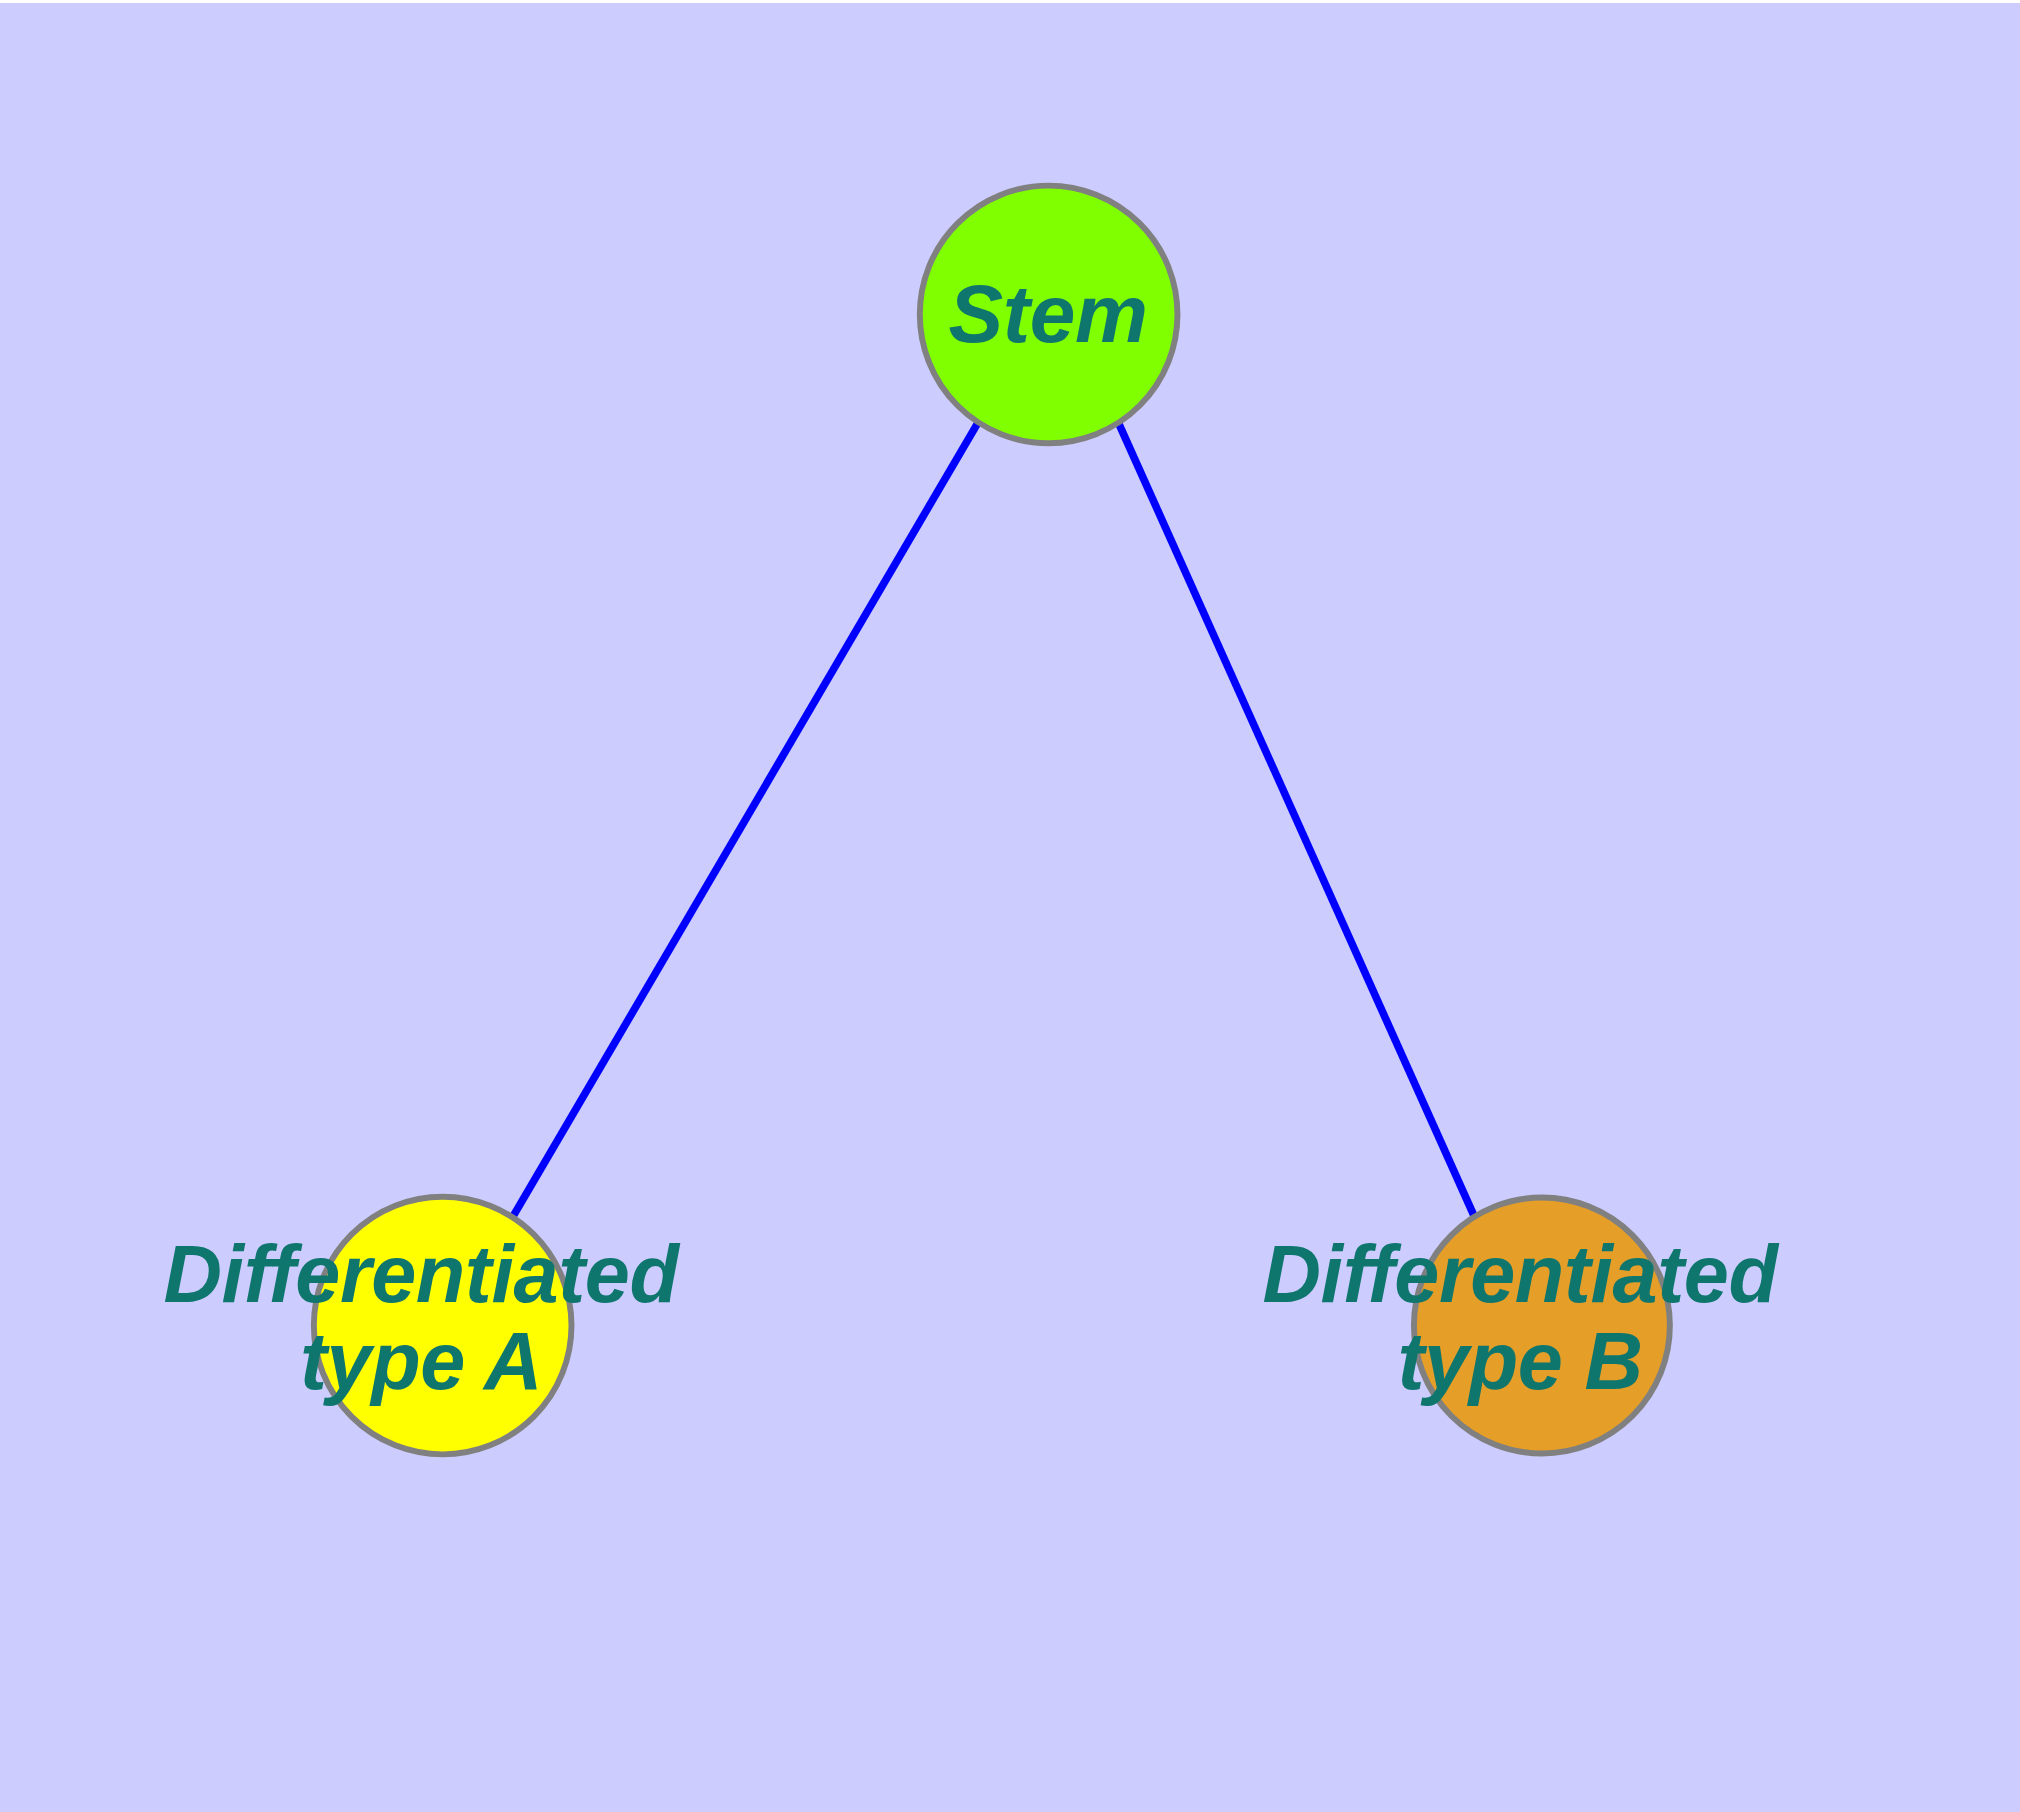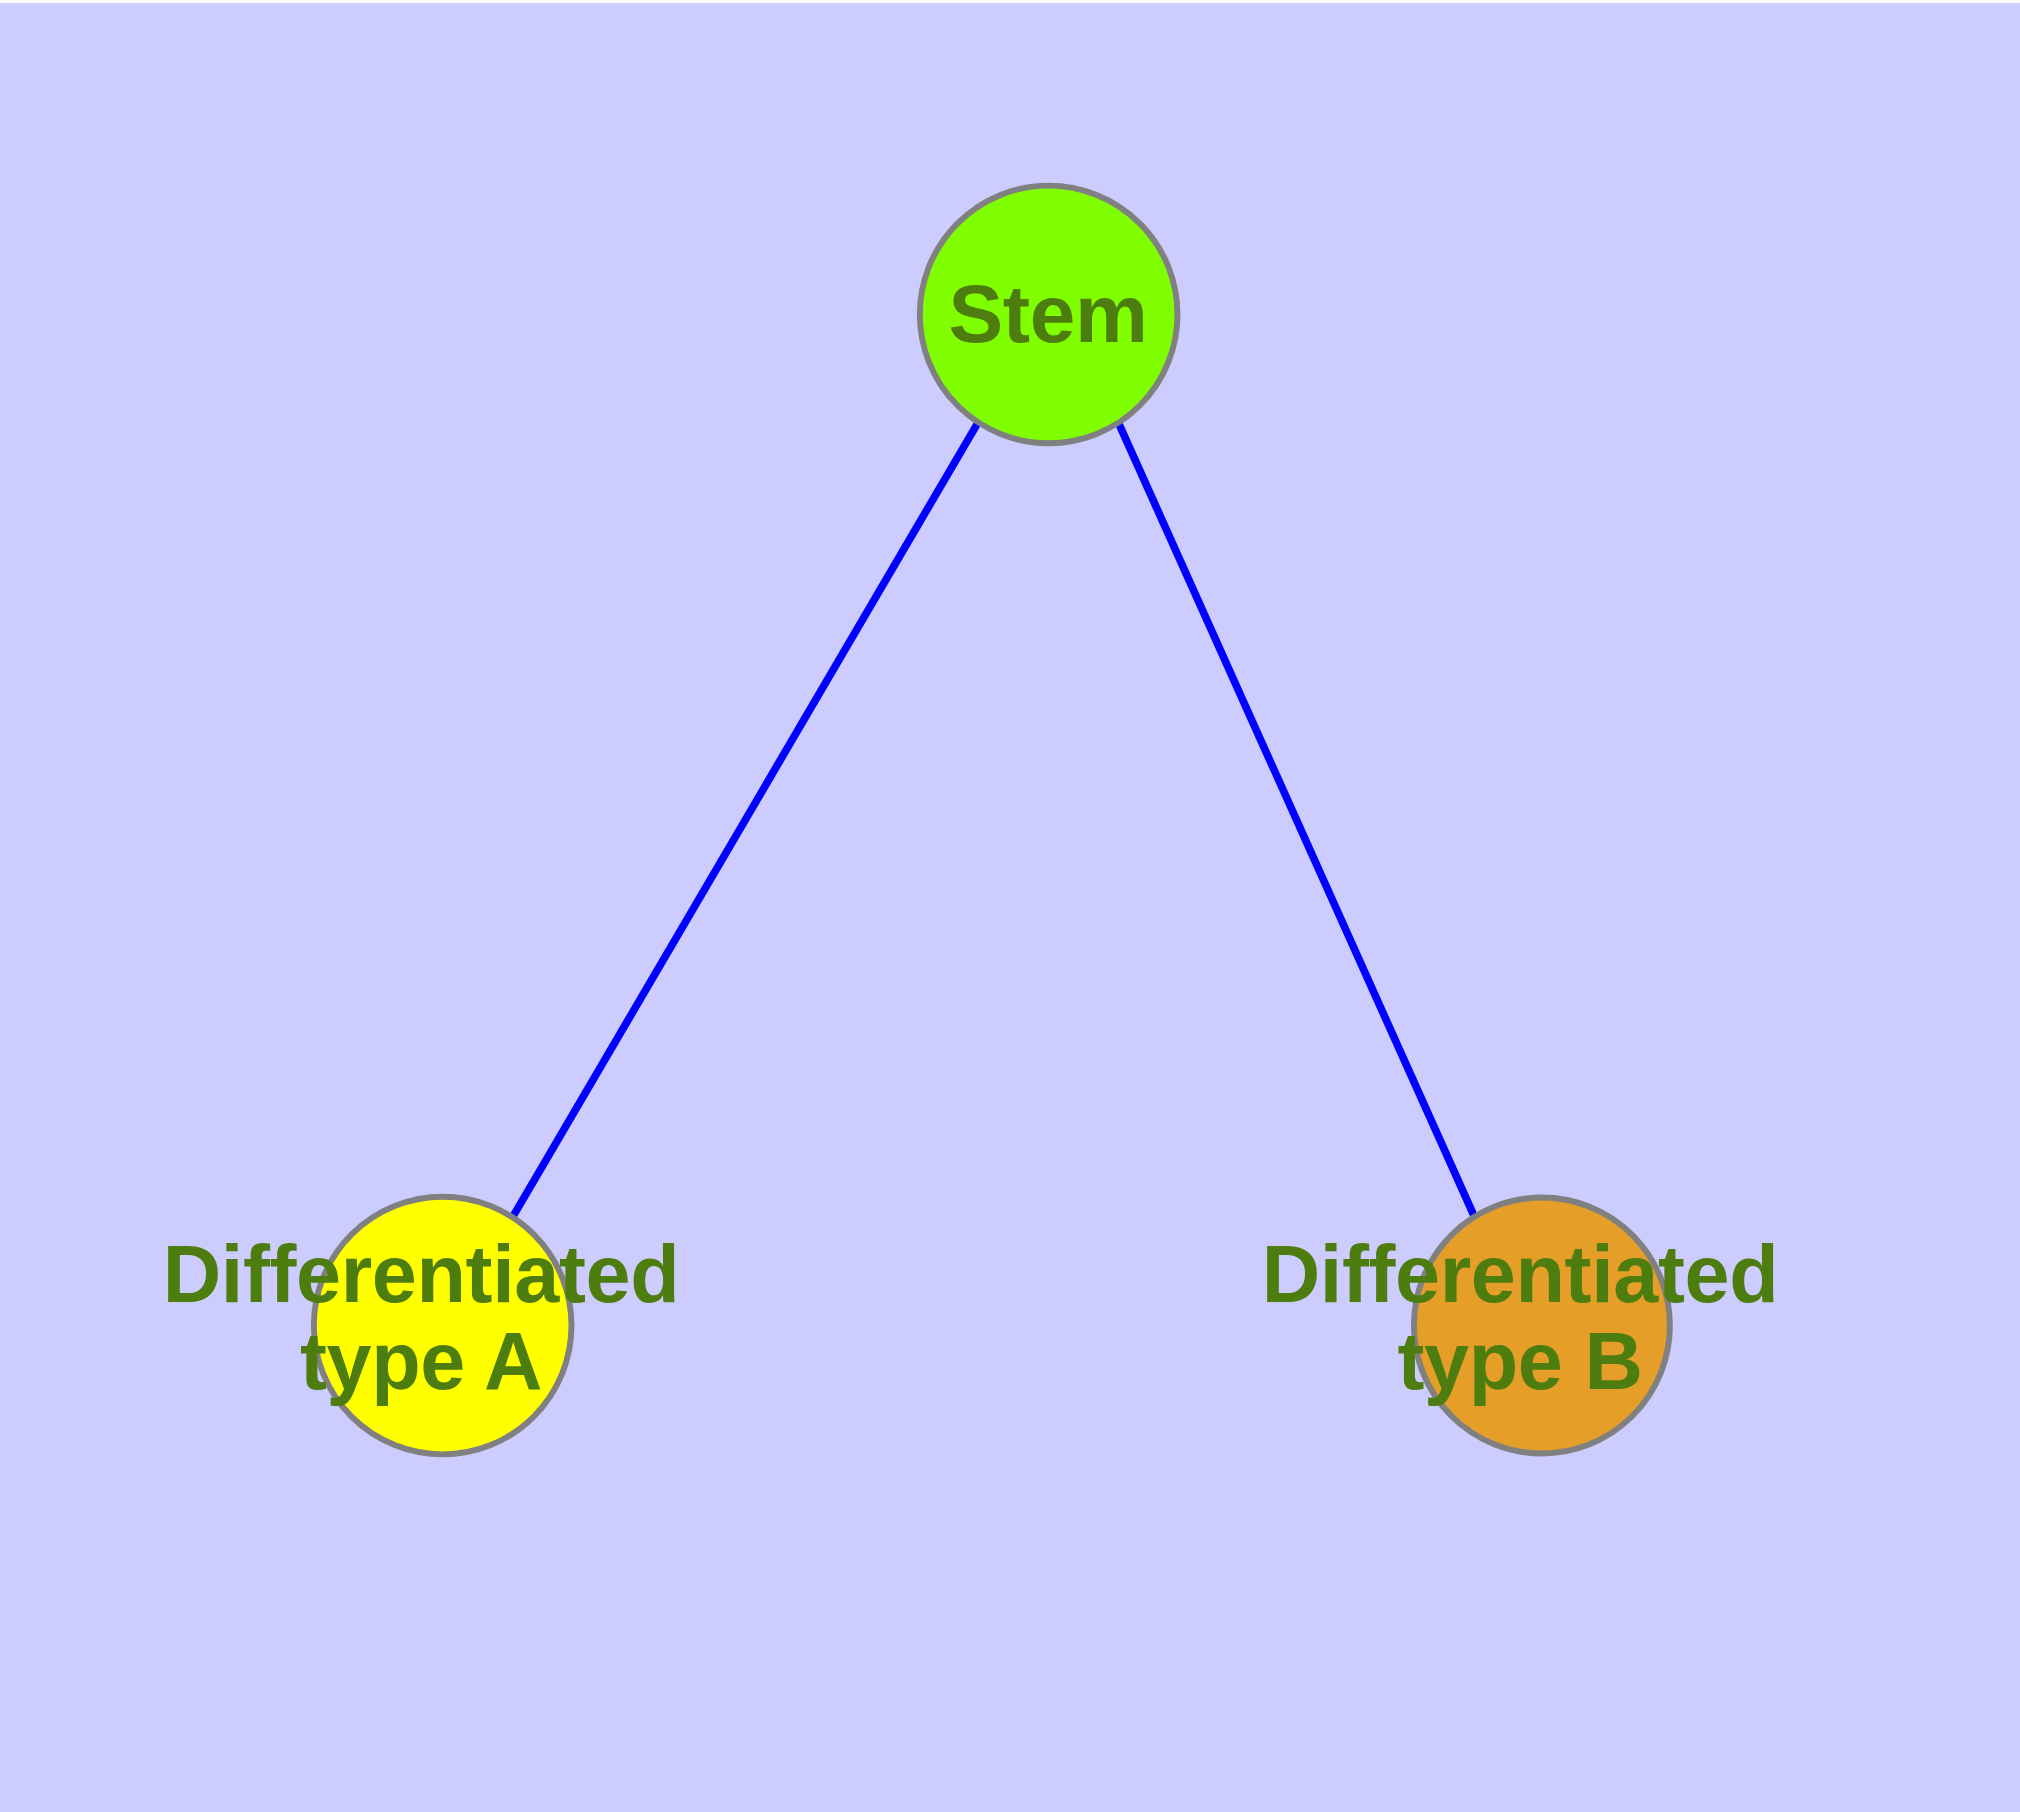--- a/index.html
+++ b/index.html
@@ -36,27 +36,28 @@
     stroke-width: 7;
   }
   .edge-line {
     stroke: #0000ff;
     stroke-width: 9;
     stroke-linecap: butt;
   }
   .node-label {
     position: absolute;
     text-align: center;
-    color: #4d7c0f;
+    color: #0f766e;
     font-weight: bold;
     line-height: 1.08;
     white-space: pre;
     font-family: "Liberation Sans", "DejaVu Sans", sans-serif;
     pointer-events: none;
     letter-spacing: -0.4px;
+    font-style: italic;
   }
   #label-stem {
     font-size: 82px;
     left: 709px;
     top: 270px;
     width: 678px;
   }
   #label-diffA {
     font-size: 81px;
     left: 82px;

